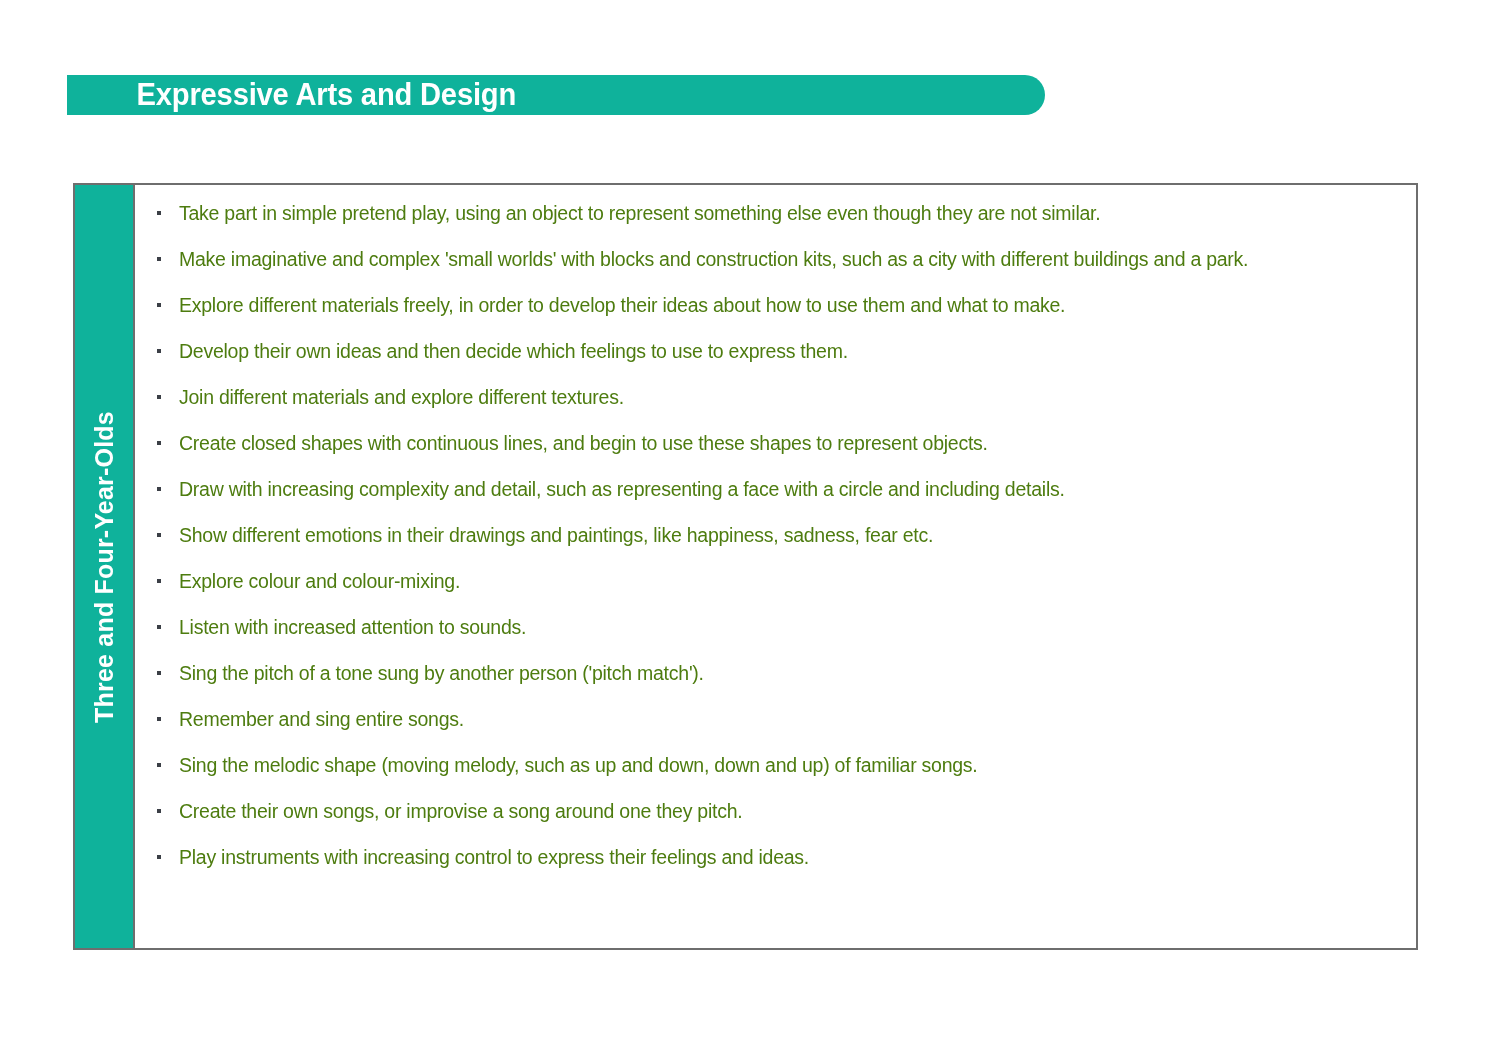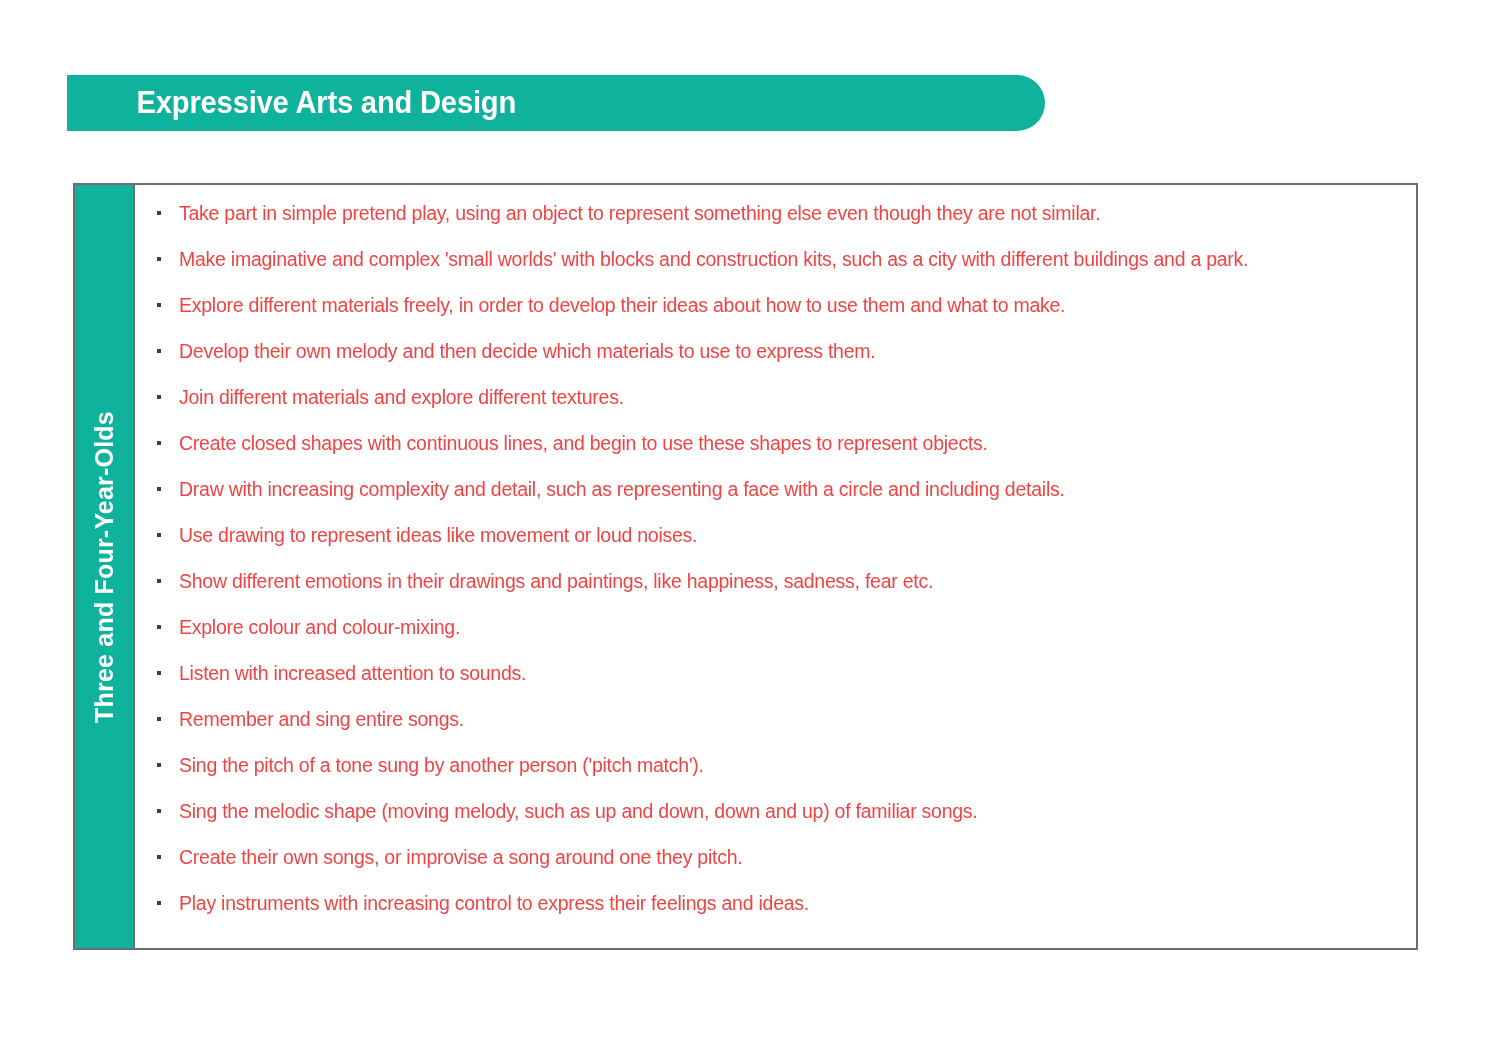--- a/index.html
+++ b/index.html
@@ -20,21 +20,21 @@
     inset: 0;
     background: #ffffff;
   }
 
   
   .banner {
     position: absolute;
     left: 67px;
     top: 75px;
     width: 978px;
-    height: 56px;
+    height: 40px;
     background: #0fb29b;
     border-top-right-radius: 28px;
     border-bottom-right-radius: 28px;
     display: flex;
     align-items: center;
   }
   .banner-title {
     color: #ffffff;
     font-size: 31px;
     font-weight: bold;
@@ -90,21 +90,21 @@
 
   ul.bullet-list {
     list-style: none;
     margin: 0;
     padding: 0;
   }
   ul.bullet-list li {
     position: relative;
     padding-left: 30px;
     margin: 0 0 17px 0;
-    color: #ef4444;
+    color: #4d7c0f;
     font-size: 19.5px;
     line-height: 29px;
     font-family: "Liberation Sans", sans-serif;
     letter-spacing: -0.25px;
   }
   ul.bullet-list li:last-child {
     margin-bottom: 18px;
   }
   ul.bullet-list li::before {
     content: "";
@@ -129,30 +129,29 @@
 
     <div class="side-tab">
       <div class="side-tab-label">Three and Four-Year-Olds</div>
     </div>
 
     <div class="list-area">
       <ul class="bullet-list">
         <li>Take part in simple pretend play, using an object to represent something else even though they are not similar.</li>
         <li>Make imaginative and complex 'small worlds' with blocks and construction kits, such as a city with different buildings and a park.</li>
         <li>Explore different materials freely, in order to develop their ideas about how to use them and what to make.</li>
-        <li>Develop their own melody and then decide which materials to use to express them.</li>
+        <li>Develop their own ideas and then decide which feelings to use to express them.</li>
         <li>Join different materials and explore different textures.</li>
         <li>Create closed shapes with continuous lines, and begin to use these shapes to represent objects.</li>
         <li>Draw with increasing complexity and detail, such as representing a face with a circle and including details.</li>
-        <li>Use drawing to represent ideas like movement or loud noises.</li>
         <li>Show different emotions in their drawings and paintings, like happiness, sadness, fear etc.</li>
         <li>Explore colour and colour-mixing.</li>
         <li>Listen with increased attention to sounds.</li>
+        <li>Sing the pitch of a tone sung by another person ('pitch match').</li>
         <li>Remember and sing entire songs.</li>
-        <li>Sing the pitch of a tone sung by another person ('pitch match').</li>
         <li>Sing the melodic shape (moving melody, such as up and down, down and up) of familiar songs.</li>
         <li>Create their own songs, or improvise a song around one they pitch.</li>
         <li>Play instruments with increasing control to express their feelings and ideas.</li>
       </ul>
     </div>
 
   </div>
 </div>
 
 </body></html>

